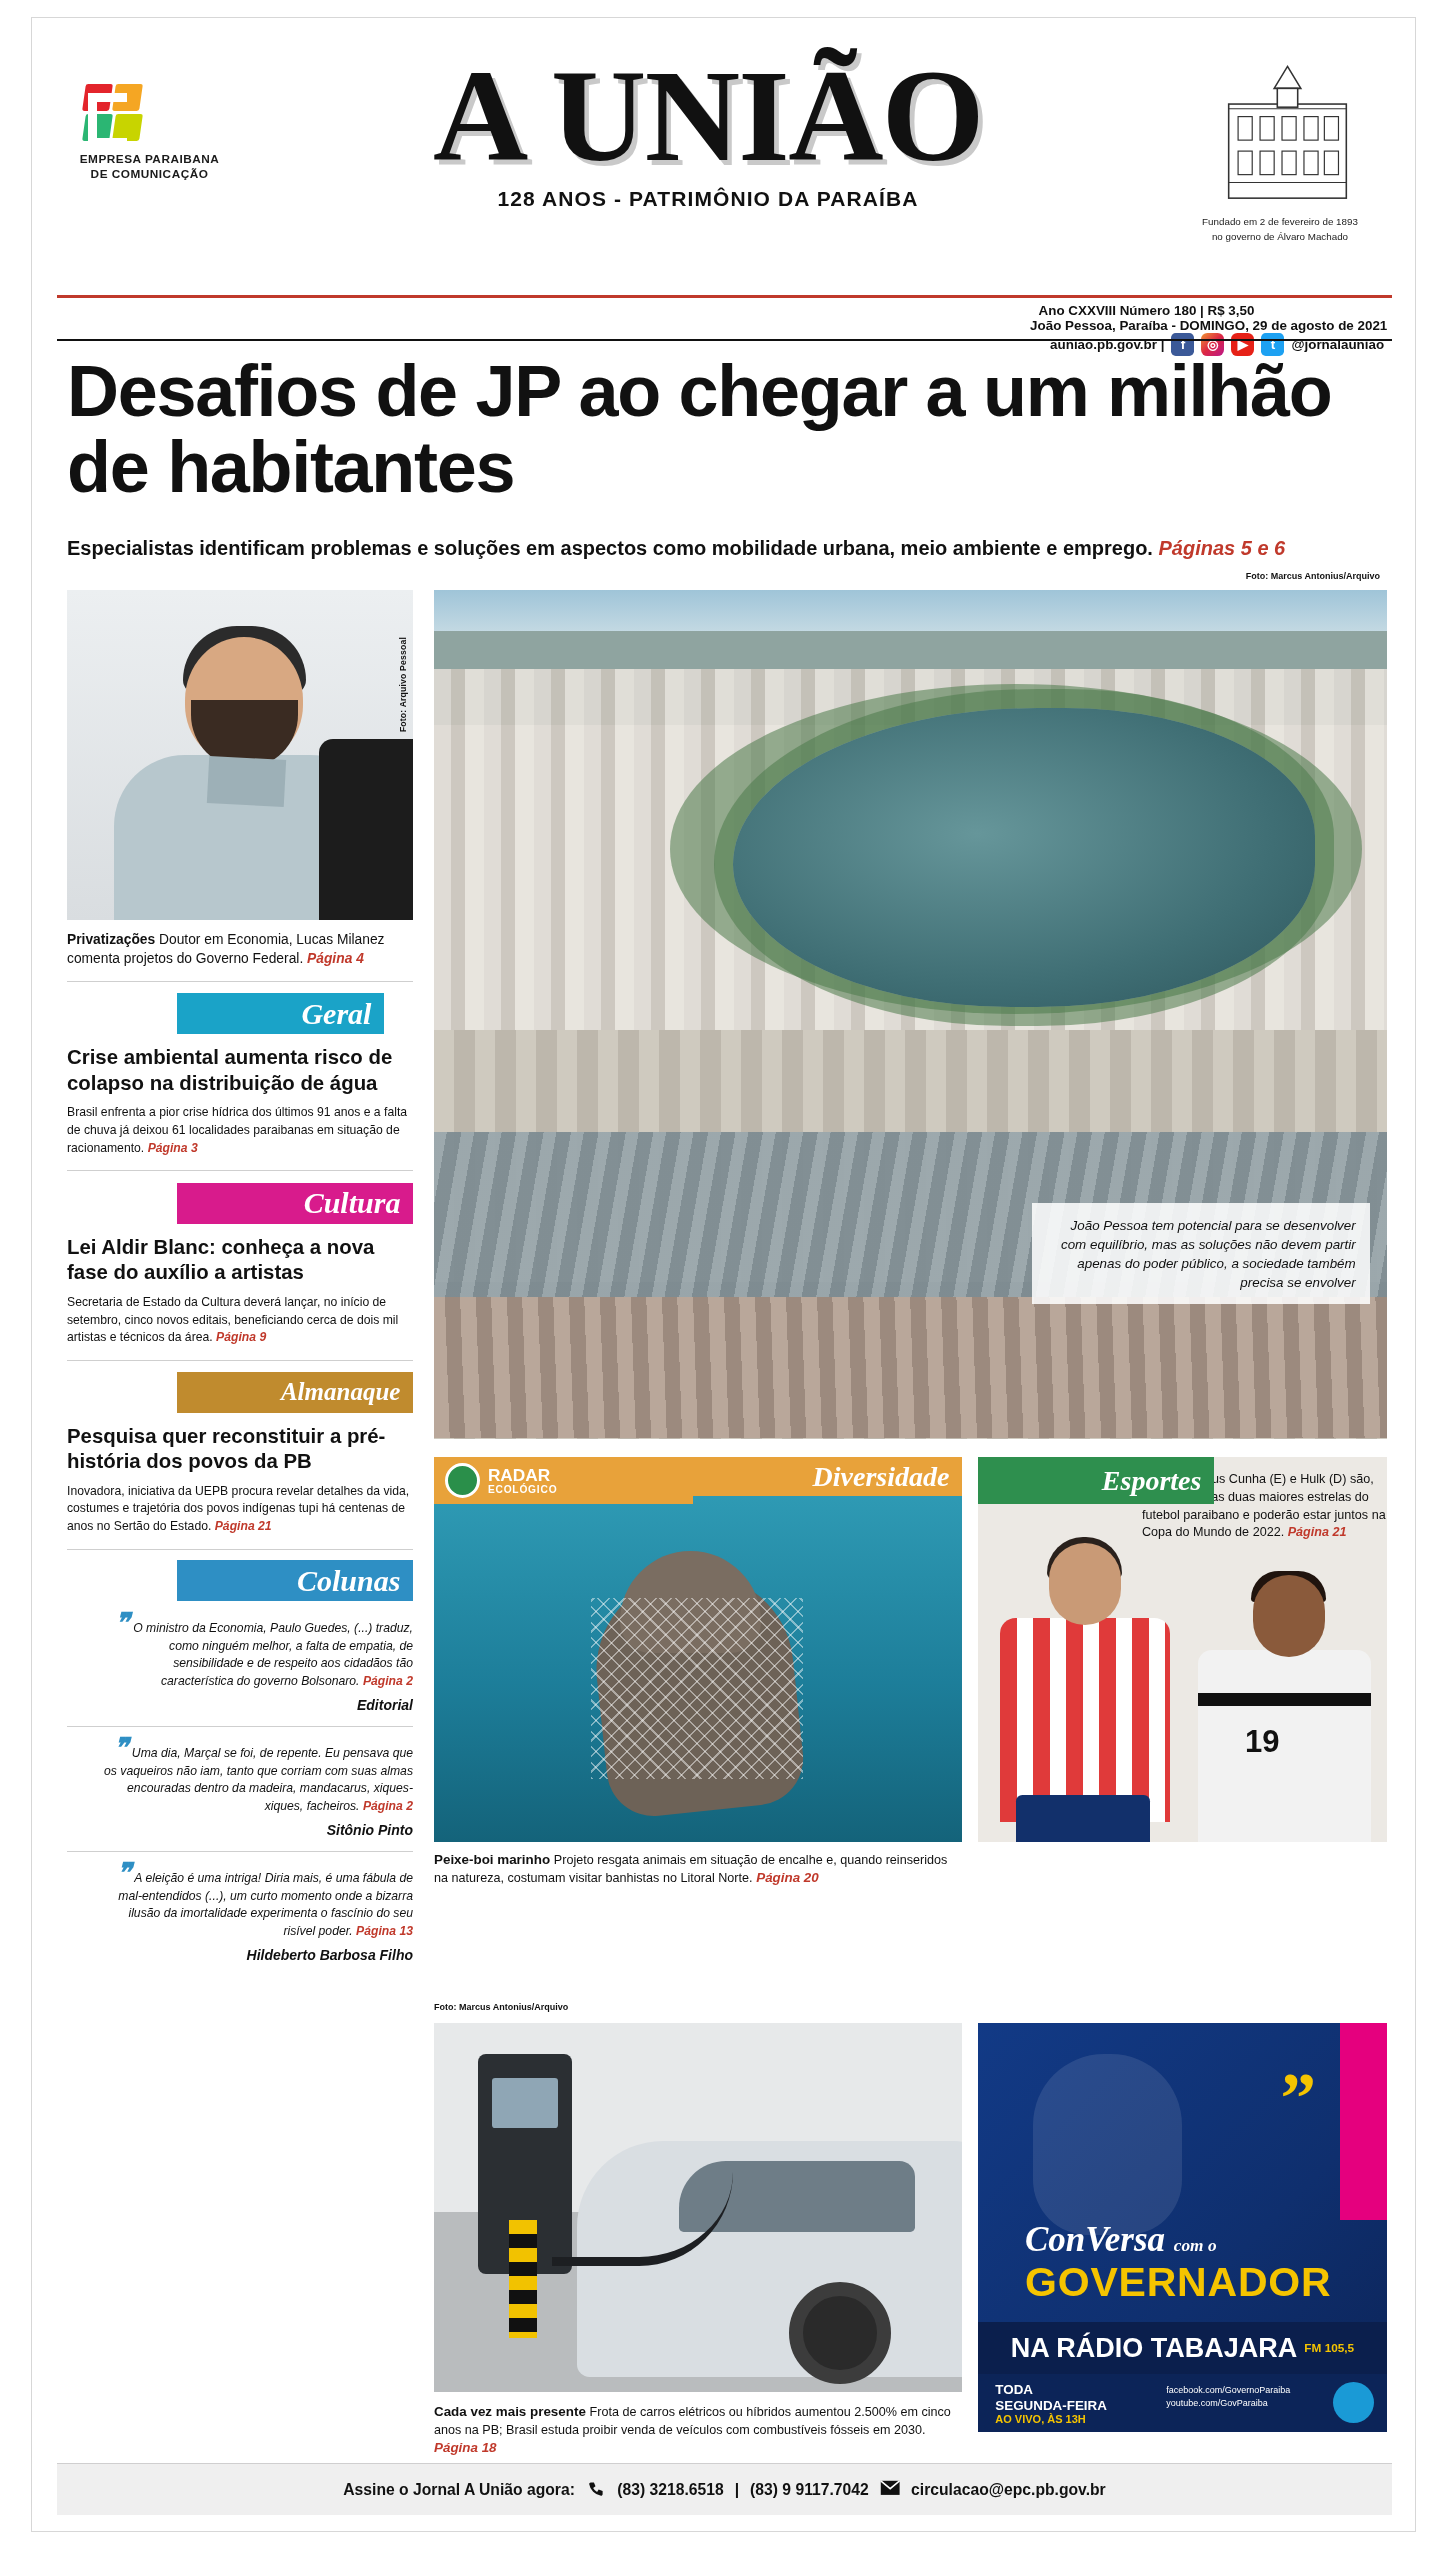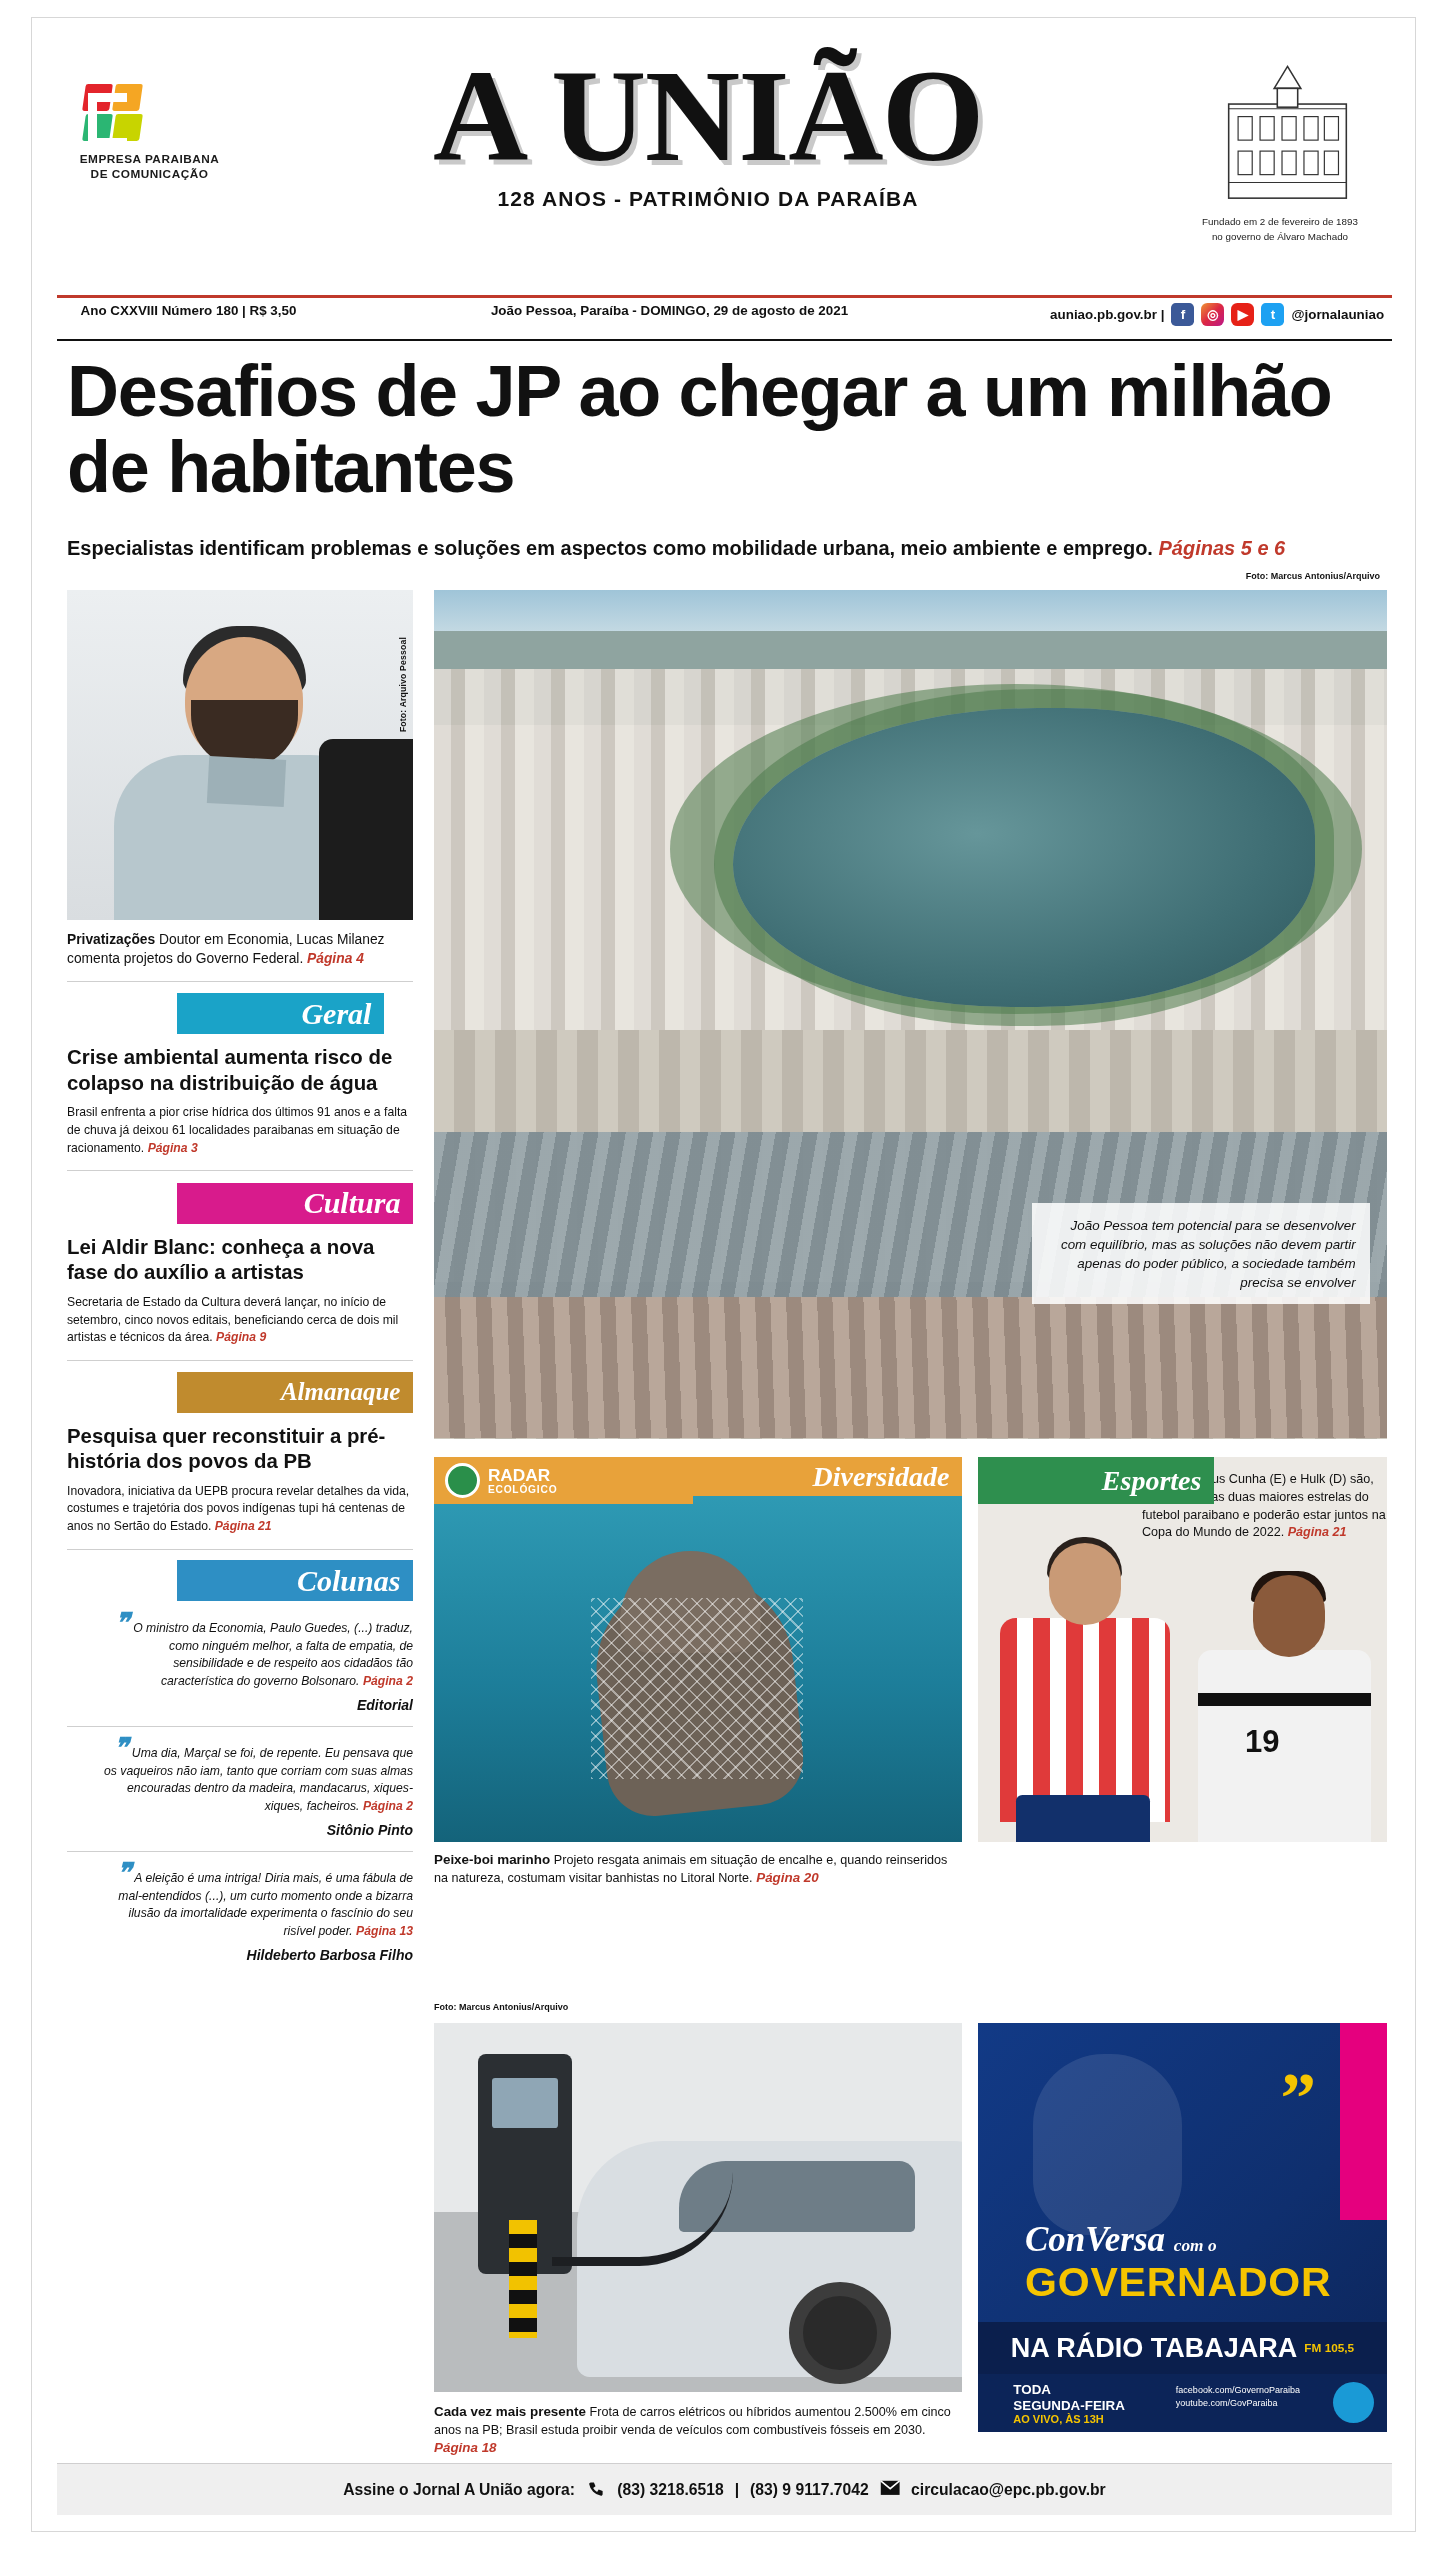--- a/index.html
+++ b/index.html
@@ -65,21 +65,21 @@
   .building {
     position:absolute; right:47px; top:39px; width:165px; height:149px;
   }
   .founded {
     position:absolute; right:35px; top:197px; width:204px;
     text-align:center; font-size:9.8px; line-height:1.45; color:#222;
   }
   .rule-red { position:absolute; left:25px; top:277px; width:1335px; height:3.1px; background:#c0392b; }
   .infobar {
     position:absolute; left:25px; top:285px; width:1335px; height:36px;
-    display:flex; align-items:flex-start; font-size:13.4px; font-weight:bold; color:#111;
+    display:flex; align-items:flex-end; font-size:13.4px; font-weight:bold; color:#111;flex-direction:column;
   }
   .infobar .seg { padding:0 4.7px; }
   .infobar .left { width:377px; padding-left:23.6px; }
   .infobar .center { flex:1; text-align:center; }
   .infobar .right { width:487px; display:flex; align-items:center; justify-content:flex-end; gap:7px; padding-right:7.9px;}
   .sm { width:23px; height:23px; border-radius:4.7px; background:#3b5998; color:#fff;
         display:flex; align-items:center; justify-content:center; font-size:13.4px; font-weight:bold;}
   .sm.ig { background:linear-gradient(135deg,#f09433,#dc2743,#bc1888); border-radius:6.3px;}
   .sm.yt { background:#e62117; border-radius:6.3px; }
   .sm.tw { background:#1da1f2; }
@@ -266,21 +266,21 @@
   .ad-pink { position:absolute; right:0; top:0; width:47px; height:197px; background:#e5007e; }
   .ad-face { position:absolute; left:55px; top:31px; width:149px; height:181px; border-radius:71px 71px 55px 55px;
     background:rgba(255,255,255,.10); }
   .ad-q { position:absolute; right:71px; top:47px; font-size:71px; color:#f5c400; font-weight:bold; font-family:"Liberation Serif",serif; line-height:.8;}
   .ad-conversa { position:absolute; left:47px; top:197px; color:#fff; font-size:35px; font-weight:bold; font-family:"Liberation Serif", serif; font-style:italic;}
   .ad-gov { position:absolute; left:47px; top:236px; color:#f5c400; font-size:41px; font-weight:bold; letter-spacing:0.8px;}
   .ad-strip { position:absolute; left:0; top:299px; width:100%; height:52px; background:#0b1f4d; }
   .ad-radio { position:absolute; left:0; top:299px; width:100%; height:52px; color:#fff; font-size:27px;
     font-weight:bold; display:flex; align-items:center; justify-content:center; gap:7px;}
   .ad-radio small { font-size:11.8px; color:#f5c400; }
-  .ad-bottom { position:absolute; left:0; top:351px; width:100%; height:58px; background:#0c2458; display:flex;padding-left:18px; }
+  .ad-bottom { position:absolute; left:0; top:351px; width:100%; height:58px; background:#0c2458; display:flex; }
   .ad-left { width:46%; color:#fff; font-size:13.4px; font-weight:bold; line-height:1.15; padding:7.9px 0 0 17.3px;}
   .ad-left .yellow { color:#f5c400; font-size:11px; }
   .ad-right { flex:1; color:#fff; font-size:9px; line-height:1.5; padding-top:9.4px;}
   .ad-logo { position:absolute; right:12.6px; bottom:9.4px; width:41px; height:41px; border-radius:50%; background:#1a9ad6; }
 
   
   .footer {
     position:absolute; left:25px; top:2445px; width:1335px; height:52px;
     background:#efefef; border-top:0.8px solid #cfcfcf;
     display:flex; align-items:center; justify-content:center; gap:11px;

